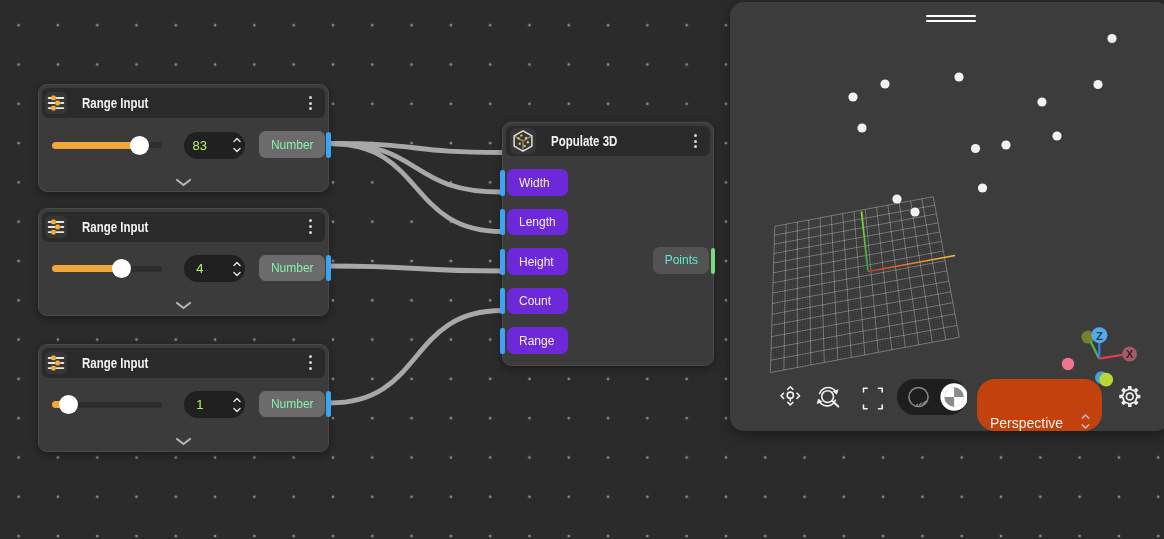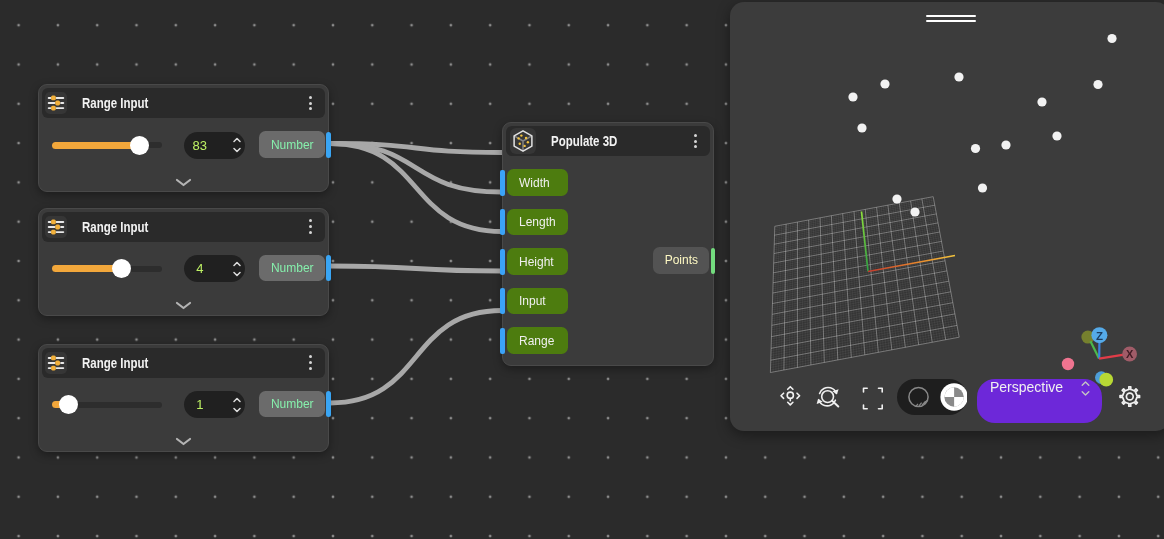--- a/index.html
+++ b/index.html
@@ -31,31 +31,31 @@
 .thumb {position:absolute;top:-3px;width:19px;height:19px;border-radius:50%;background:#fff;}
 .numpill {position:absolute;left:145.3px;top:12.5px;width:61px;height:27px;background:#202020;border-radius:13.5px;}
 .nval {position:absolute;left:0;top:0;width:32px;height:27px;line-height:27px;text-align:center;color:#bef264;font-size:13px;}
 .spin {position:absolute;right:4px;top:3.5px;display:flex;}
 .numchip {position:absolute;left:220.5px;top:12.4px;width:66px;height:26.5px;background:#6b6b6b;border-radius:6.5px;color:#86efac;font-size:12.5px;display:flex;align-items:center;justify-content:center;}
 .numchip span {transform:scaleX(0.96);}
 .oport {position:absolute;left:287.3px;top:12.5px;width:5px;height:26px;border-radius:2.5px;background:#39a5f4;}
 .ncollapse {position:absolute;left:0;right:0;bottom:4.5px;display:flex;justify-content:center;}
 .prow {position:absolute;left:0;height:26.5px;}
 .iport {position:absolute;left:-3px;top:0.25px;width:4.5px;height:26px;border-radius:2px;background:#3ba3f8;}
-.plabel {position:absolute;left:4px;top:0;width:61px;height:26.5px;background:#4d7c0f;border-radius:6.5px;color:#f0f0f0;font-size:12.5px;display:flex;align-items:center;}
+.plabel {position:absolute;left:4px;top:0;width:61px;height:26.5px;background:#6d28d9;border-radius:6.5px;color:#f0f0f0;font-size:12.5px;display:flex;align-items:center;}
 .plabel i {font-style:normal;margin-left:12px;transform:scaleX(0.96);transform-origin:0 50%;white-space:nowrap;}
 .porow {position:absolute;right:0;top:124px;height:26.5px;}
-.polabel {position:absolute;right:4px;top:0;width:56px;height:26.5px;background:#535353;border-radius:6.5px;color:#fef9c3;font-size:12.5px;display:flex;align-items:center;justify-content:center;}
+.polabel {position:absolute;right:4px;top:0;width:56px;height:26.5px;background:#535353;border-radius:6.5px;color:#5eead4;font-size:12.5px;display:flex;align-items:center;justify-content:center;}
 .polabel i {font-style:normal;transform:scaleX(0.96);}
 .gport {position:absolute;right:-1.5px;top:0.5px;width:4px;height:26px;border-radius:2px;background:#73dc7e;}
 .viewport {position:absolute;left:730px;top:2px;width:440px;height:429px;background:#3c3c3c;border-radius:14px;box-shadow:0 4px 14px rgba(0,0,0,0.4);}
 .handle {position:absolute;left:196px;top:13px;width:50px;}
 .handle i {display:block;height:2.3px;background:#fff;border-radius:2px;margin-bottom:2.4px;}
 .toggle {position:absolute;left:166.5px;top:376.7px;width:70px;height:36px;background:#1e1e1e;border-radius:18px;}
-.persp {position:absolute;left:247px;top:377px;width:125px;height:44px;background:#6d28d9;border-radius:18px;display:flex;align-items:flex-start;color:#f0f0f0;font-size:14px;}
+.persp {position:absolute;left:247px;top:377px;width:125px;height:52px;background:#c2410c;border-radius:18px;display:flex;align-items:flex-end;color:#f0f0f0;font-size:14px;}
 .persp span {margin-left:13px;flex:1;}
 .persp svg {margin-right:12px;}
 </style></head>
 <body>
 <svg class="wires" width="1164" height="539">
     <g stroke="#a8a8a8" stroke-width="4.8" fill="none" stroke-linecap="round">
       <path d="M330 143.5C425 143.5 407 152.5 502 152.5"></path>
       <path d="M330 143.5C425 143.5 407 192 502 192"></path>
       <path d="M330 143.5C425 143.5 407 231.5 502 231.5"></path>
       <path d="M330 266C425 266 407 271 502 271"></path>
@@ -254,21 +254,21 @@
     </div>
     <div class="prow" style="top:125.25px">
       <span class="iport"></span>
       <span class="plabel">
         <i>Height</i>
       </span>
     </div>
     <div class="prow" style="top:164.75px">
       <span class="iport"></span>
       <span class="plabel">
-        <i>Input</i>
+        <i>Count</i>
       </span>
     </div>
     <div class="prow" style="top:204.25px">
       <span class="iport"></span>
       <span class="plabel">
         <i>Range</i>
       </span>
     </div>
   <div class="porow">
       <span class="polabel">

